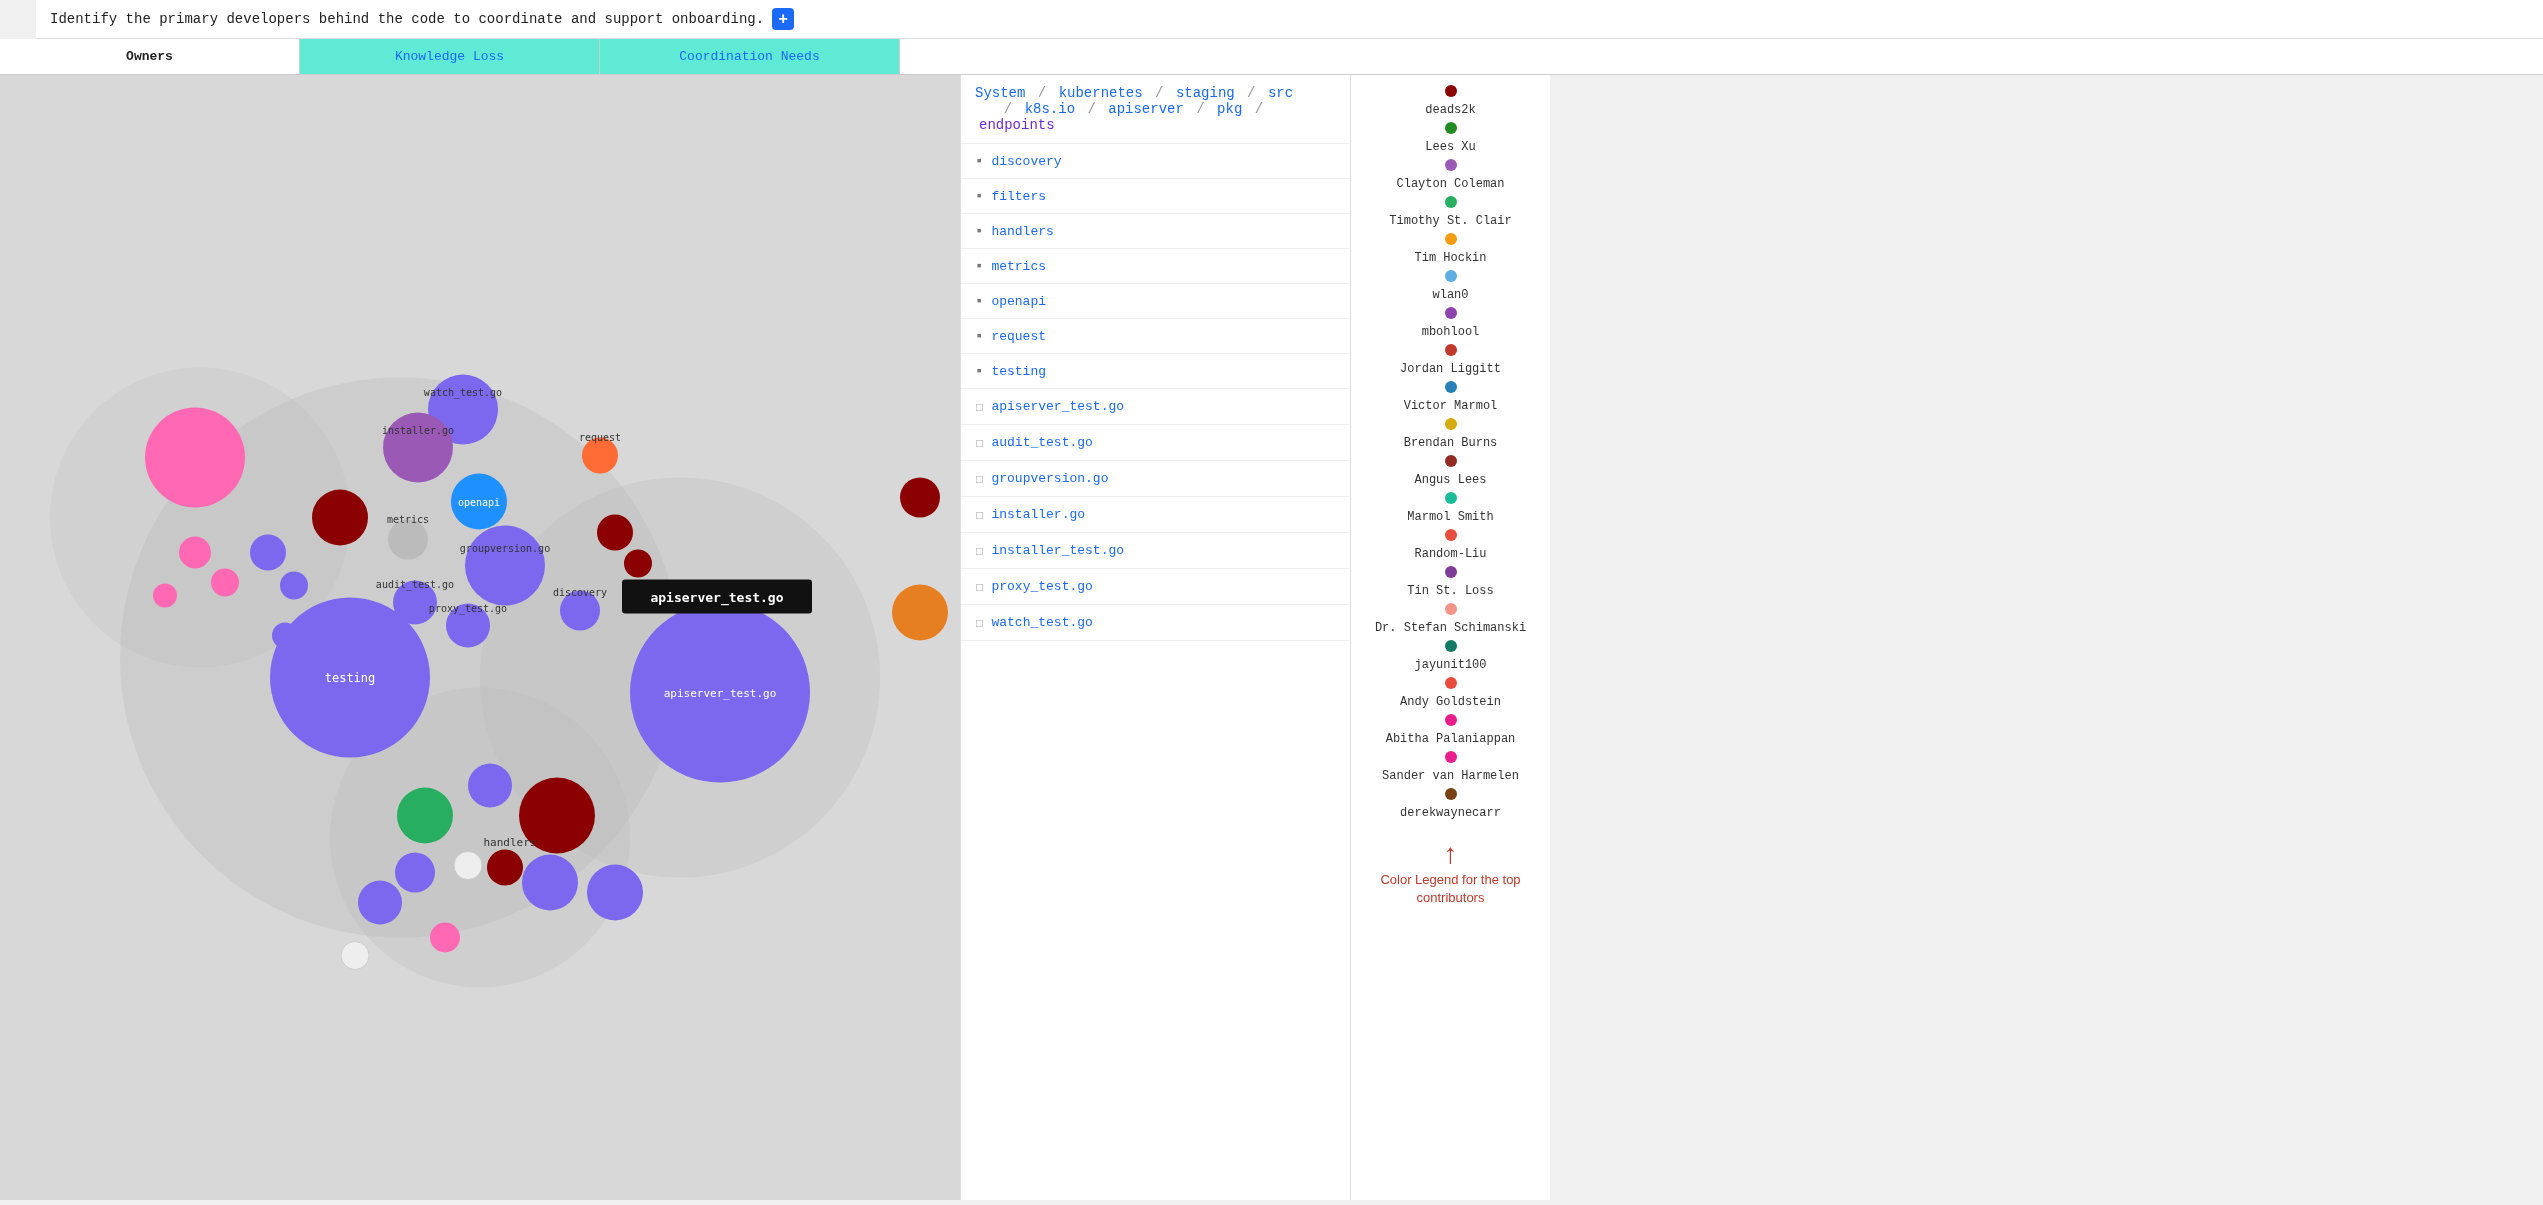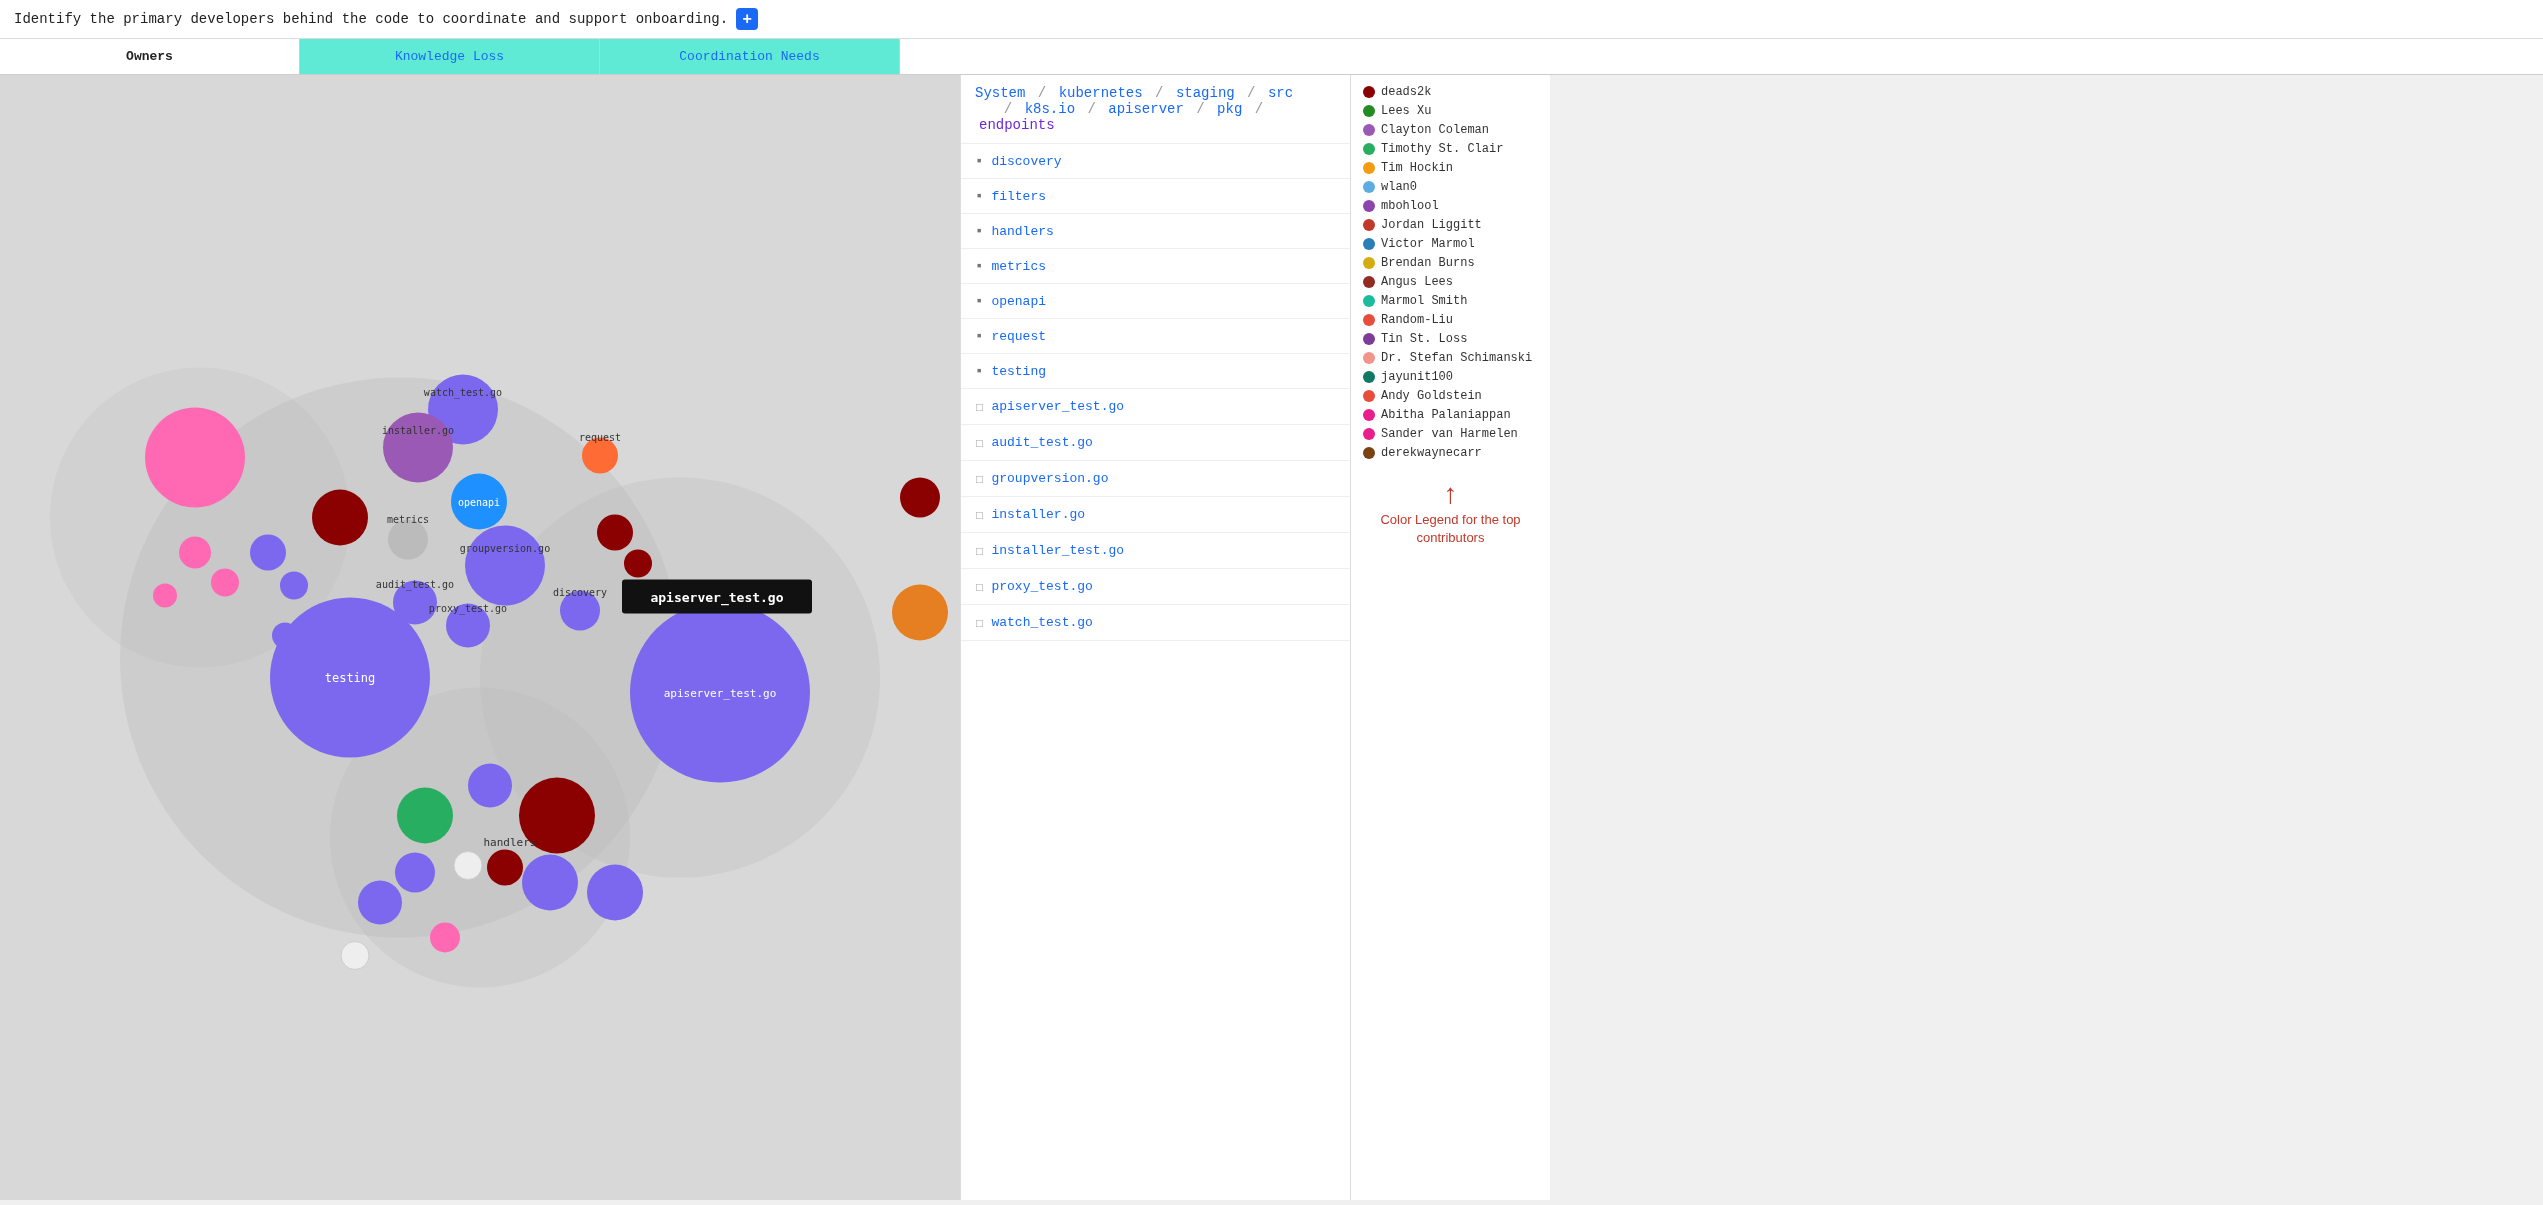--- a/index.html
+++ b/index.html
@@ -5,20 +5,21 @@
     * { box-sizing: border-box; margin: 0; padding: 0; }
     body { font-family: 'Courier New', monospace; background: #f0f0f0; font-size: 13px; }
     
     .top-bar {
       background: #fff;
       padding: 8px 14px;
       display: flex;
       align-items: center;
       gap: 8px;
       border-bottom: 1px solid #ddd;
+      margin-left: 36px;
     }
     .top-bar-text {
       font-family: 'Courier New', monospace;
       font-size: 14px;
       color: #222;
     }
     .add-btn {
       background: #1a6af5;
       color: #fff;
       border: none;
@@ -124,20 +125,21 @@
       border-left: 1px solid #ddd;
       padding: 10px 12px;
       overflow-y: auto;
       font-size: 12px;
     }
     .legend-item {
       display: flex;
       align-items: center;
       gap: 6px;
       margin-bottom: 5px;
+      flex-direction: column;
     }
     .legend-dot {
       width: 12px;
       height: 12px;
       border-radius: 50%;
       flex-shrink: 0;
     }
     .legend-label {
       font-size: 12px;
       color: #333;

